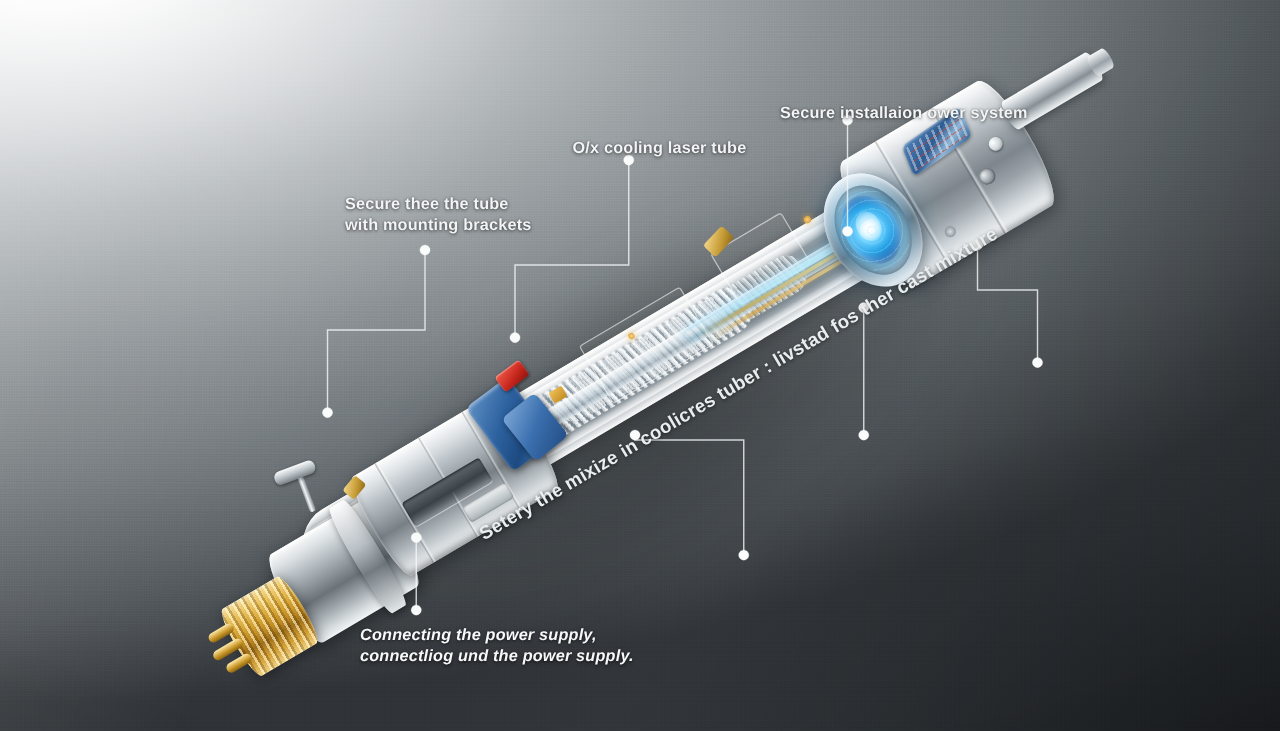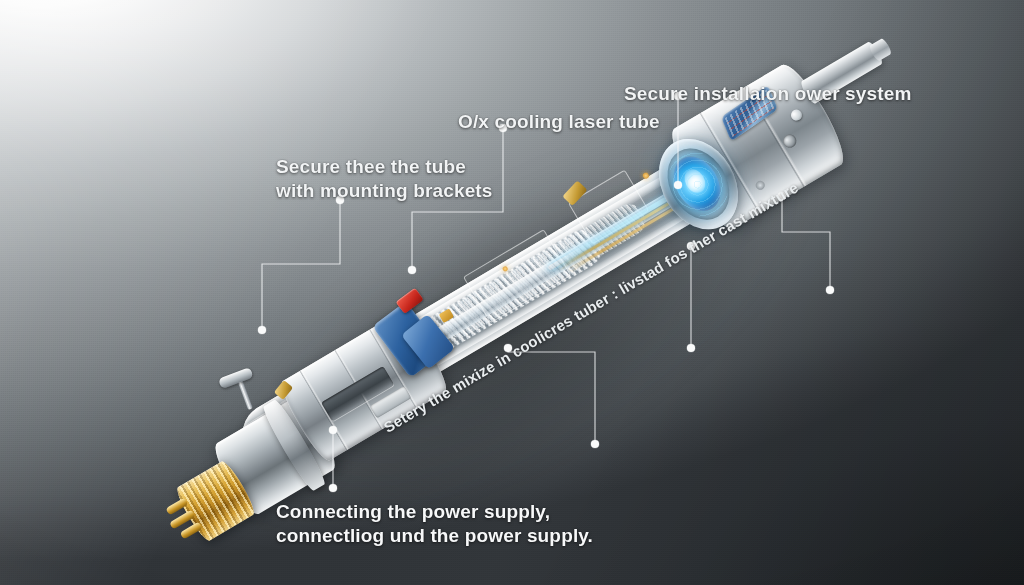--- a/index.html
+++ b/index.html
@@ -456,21 +456,21 @@
 
   
   #callouts {
     position: absolute;
     inset: 0;
     pointer-events: none;
   }
   .callout {
     position: absolute;
     color: #f4f6f7;
-    font-size: 19px;
+    font-size: 13px;
     line-height: 1.28;
     font-weight: 600;
     letter-spacing: 0.15px;
     text-shadow: 0 1px 3px rgba(0,0,0,0.55), 0 0 1px rgba(0,0,0,0.4);
     white-space: pre-line;
     pointer-events: auto;
   }
   .callout.dark { color: #f2f4f5; }
   .callout.light { color: #f7f8f9; }
 
@@ -588,16 +588,16 @@
       <circle cx="333" cy="488" r="4.1"></circle>
       <circle cx="333" cy="430" r="4.1"></circle>
     </svg>
 
   <div id="callouts">
     <div class="diag-label" style="left: 385px; top: 420px; transform: rotate(-30.5deg);">Setery the mixize in coolicres tuber : livstad fos ther cast mixture</div>
   <div class="callout dark" style="left: 276px; top: 155px;">Secure thee the tube
 with mounting brackets</div>
       <div class="callout dark" style="left: 458px; top: 110px;">O/x cooling laser tube</div>
       <div class="callout dark" style="left: 624px; top: 82px;">Secure installaion ower system</div>
-      <div class="callout light" style="left: 276px; top: 500px;">Connecting the power supply,
+      <div class="callout light" style="left: 288px; top: 500px; font-style: italic;">Connecting the power supply,
 connectliog und the power supply.</div>
     </div>
 </div>
 
 </body></html>

